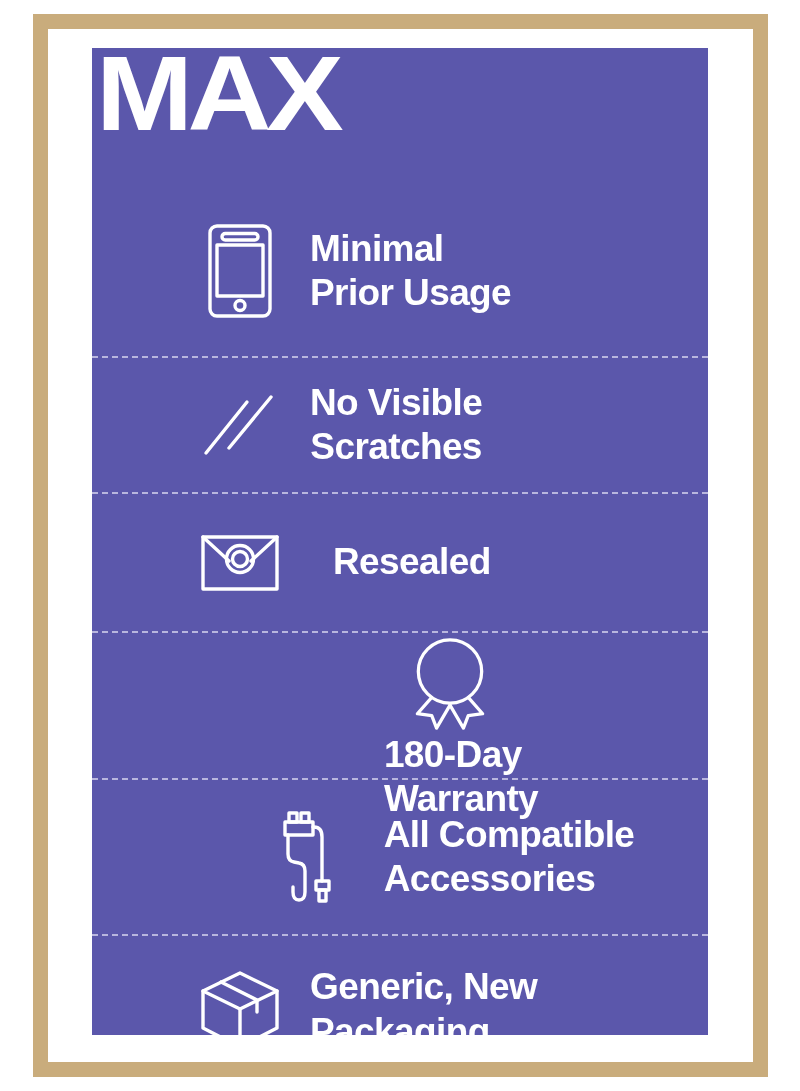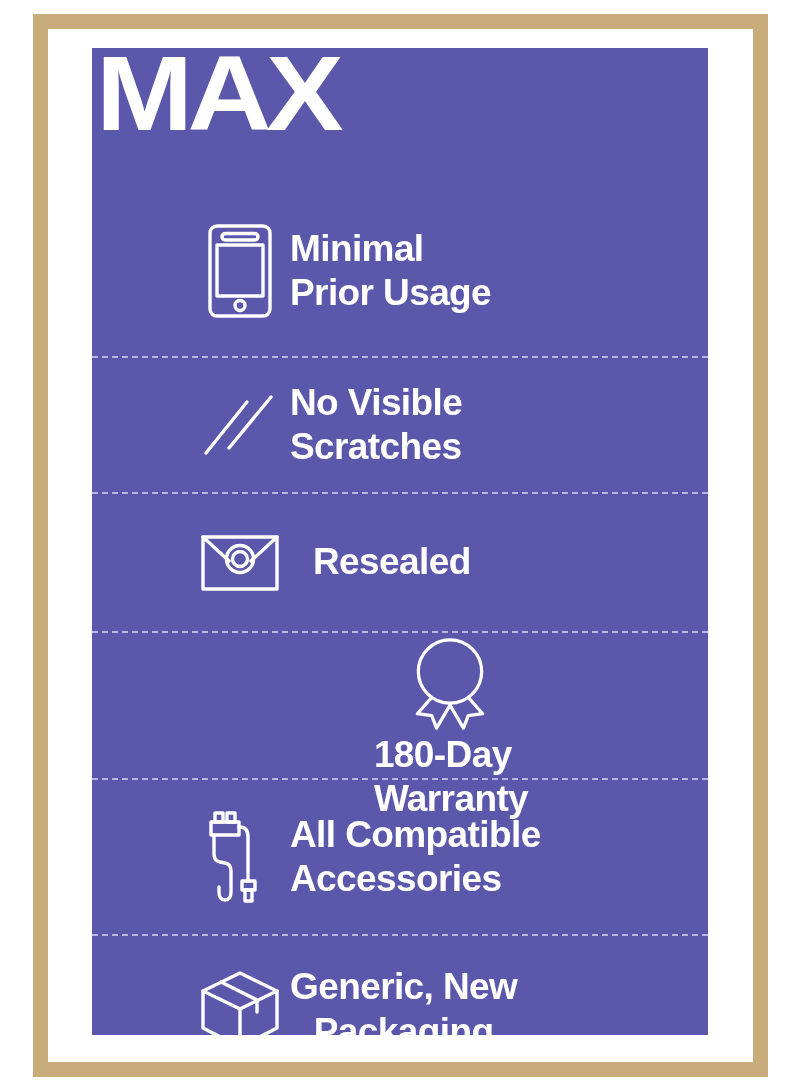--- a/index.html
+++ b/index.html
@@ -78,21 +78,21 @@
   }
   .icon-wrap svg{display:block;}
 
   .row-label{
     color:#ffffff;
     font-family:"Liberation Sans", sans-serif;
     font-weight:700;
     font-size:37px;
     line-height:1.19;
     letter-spacing:-0.6px;
-    margin-left:2px;
+    margin-left:22px;
     white-space:pre-line;
   }
 </style>
 </head>
 <body>
 
 <div class="stage" style="--gold: #c9ac7c; --purple: #5b57ab;">
 
   <div class="gold-frame"></div>
 
@@ -108,21 +108,21 @@
             <rect x="2" y="2" width="60" height="90" rx="7" ry="7"></rect>
             <rect x="14" y="9.5" width="36" height="6.5" rx="3.25" ry="3.25"></rect>
             <rect x="9" y="21" width="46" height="51"></rect>
             <circle cx="32" cy="81.5" r="5"></circle>
           </svg>
         </div>
         <div class="row-label">Minimal
 Prior Usage</div>
       </div>
 
-      <div class="row row-h2" style="border-top-color: rgb(185, 182, 222);">
+      <div class="row row-h2" style="border-top-color: rgb(185, 182, 222); text-align: center;">
         <div class="icon-wrap">
           <svg width="78" height="66" viewBox="0 0 78 66" fill="none" stroke="#ffffff" stroke-width="3.4" stroke-linecap="round" stroke-linejoin="round">
             <line x1="5" y1="61" x2="46" y2="10"></line>
             <line x1="28" y1="56" x2="70" y2="5"></line>
           </svg>
         </div>
         <div class="row-label">No Visible
 Scratches</div>
       </div>
 
@@ -144,41 +144,41 @@
           <svg width="100" height="100" viewBox="0 0 100 100" fill="none" stroke="#ffffff" stroke-width="3.4" stroke-linecap="round" stroke-linejoin="round">
             <circle cx="50" cy="38" r="33"></circle>
             <path d="M31 65 L16 82 L31 84 L36 97 L50 73"></path>
             <path d="M69 65 L84 82 L69 84 L64 97 L50 73"></path>
           </svg>
         </div>
         <div class="row-label">180-Day
 Warranty</div>
       </div>
 
-      <div class="row row-h5" style="border-top-color: rgb(185, 182, 222);">
+      <div class="row row-h5" style="border-top-color: rgb(185, 182, 222); justify-content: center;">
         <div class="icon-wrap">
           <svg width="76" height="96" viewBox="0 0 76 96" fill="none" stroke="#ffffff" stroke-width="3.4" stroke-linecap="round" stroke-linejoin="round">
 
             <rect x="13" y="4" width="8" height="9"></rect>
             <rect x="25" y="4" width="8" height="9"></rect>
             <rect x="9" y="13" width="28" height="13"></rect>
             <path d="M12 26 L12 45 Q12 52 18 53 L23 54 Q29 55 29 62 L29 83
                      Q29 91 23 91 Q17 91 17 83 L17 78"></path>
 
             <path d="M46 72 L46 28 Q46 18 38 18 L37 18"></path>
 
             <rect x="40" y="72" width="13" height="9"></rect>
             <rect x="43" y="81" width="7" height="11"></rect>
           </svg>
         </div>
         <div class="row-label">All Compatible
 Accessories</div>
       </div>
 
-      <div class="row row-h6" style="border-top-color: rgb(185, 182, 222); text-align: center;">
+      <div class="row row-h6" style="border-top-color: rgb(185, 182, 222);">
         <div class="icon-wrap">
           <svg width="82" height="80" viewBox="0 0 82 80" fill="none" stroke="#ffffff" stroke-width="3.4" stroke-linecap="round" stroke-linejoin="round">
             <path d="M41 3 L78 21 L41 39 L4 21 Z"></path>
             <path d="M4 21 L4 58 L41 77 L41 39"></path>
             <path d="M78 21 L78 58 L41 77"></path>
             <path d="M22 12 L58 30 L58 42"></path>
           </svg>
         </div>
         <div class="row-label">Generic, New
 Packaging</div>

